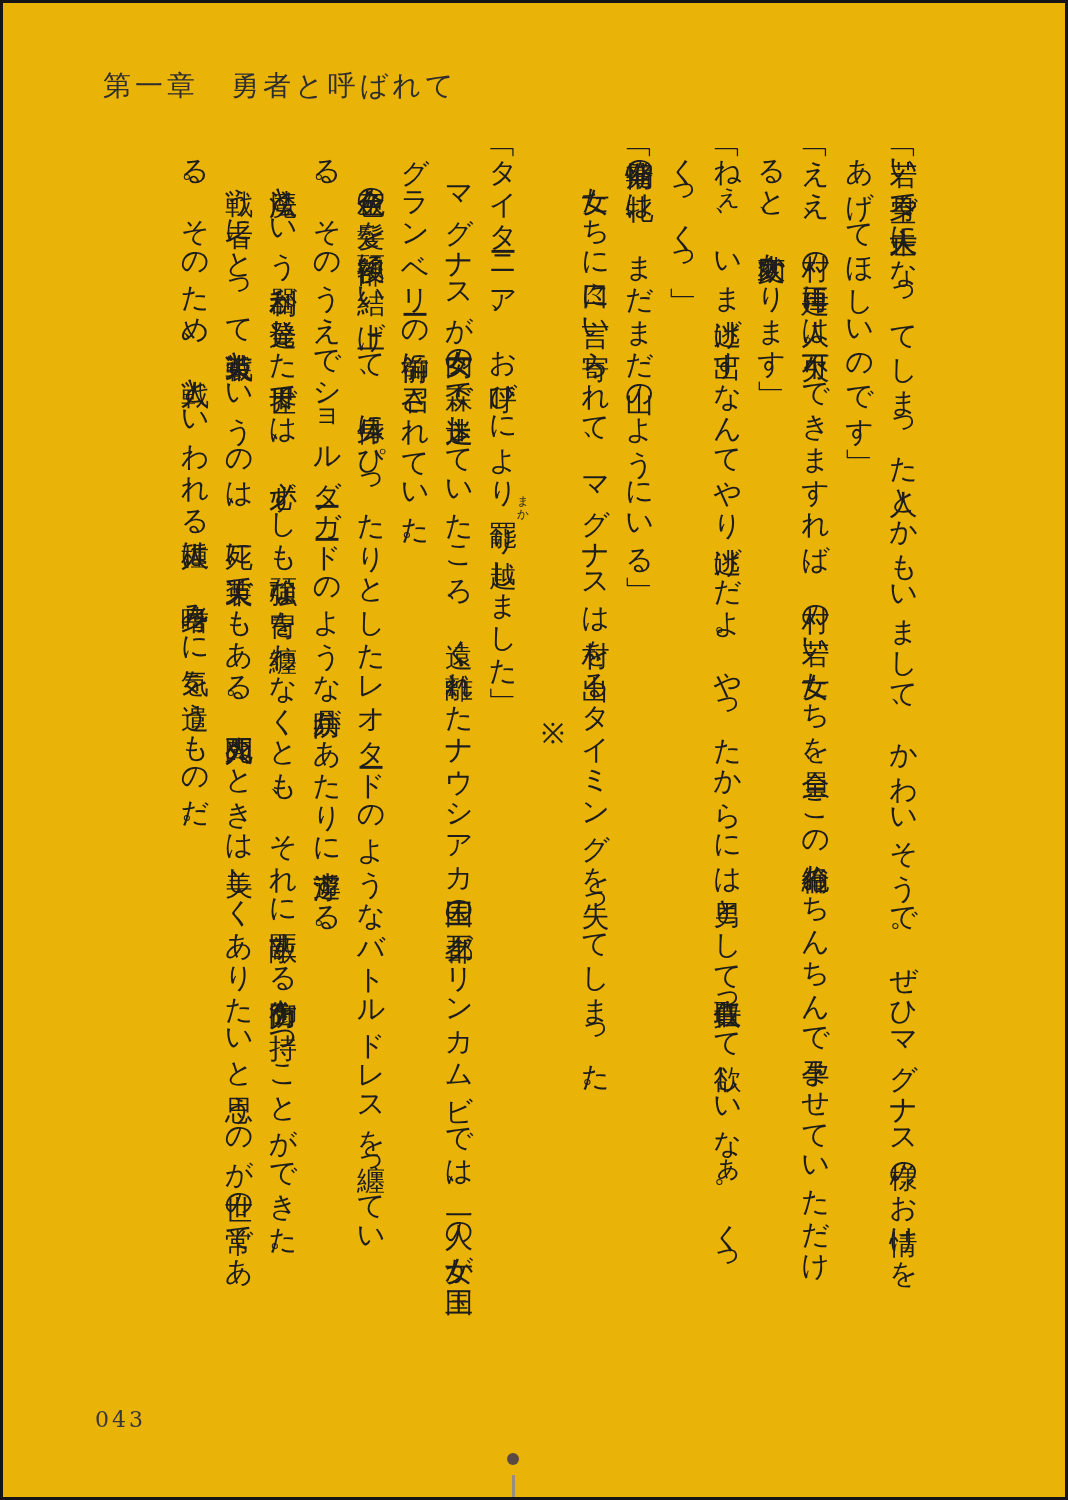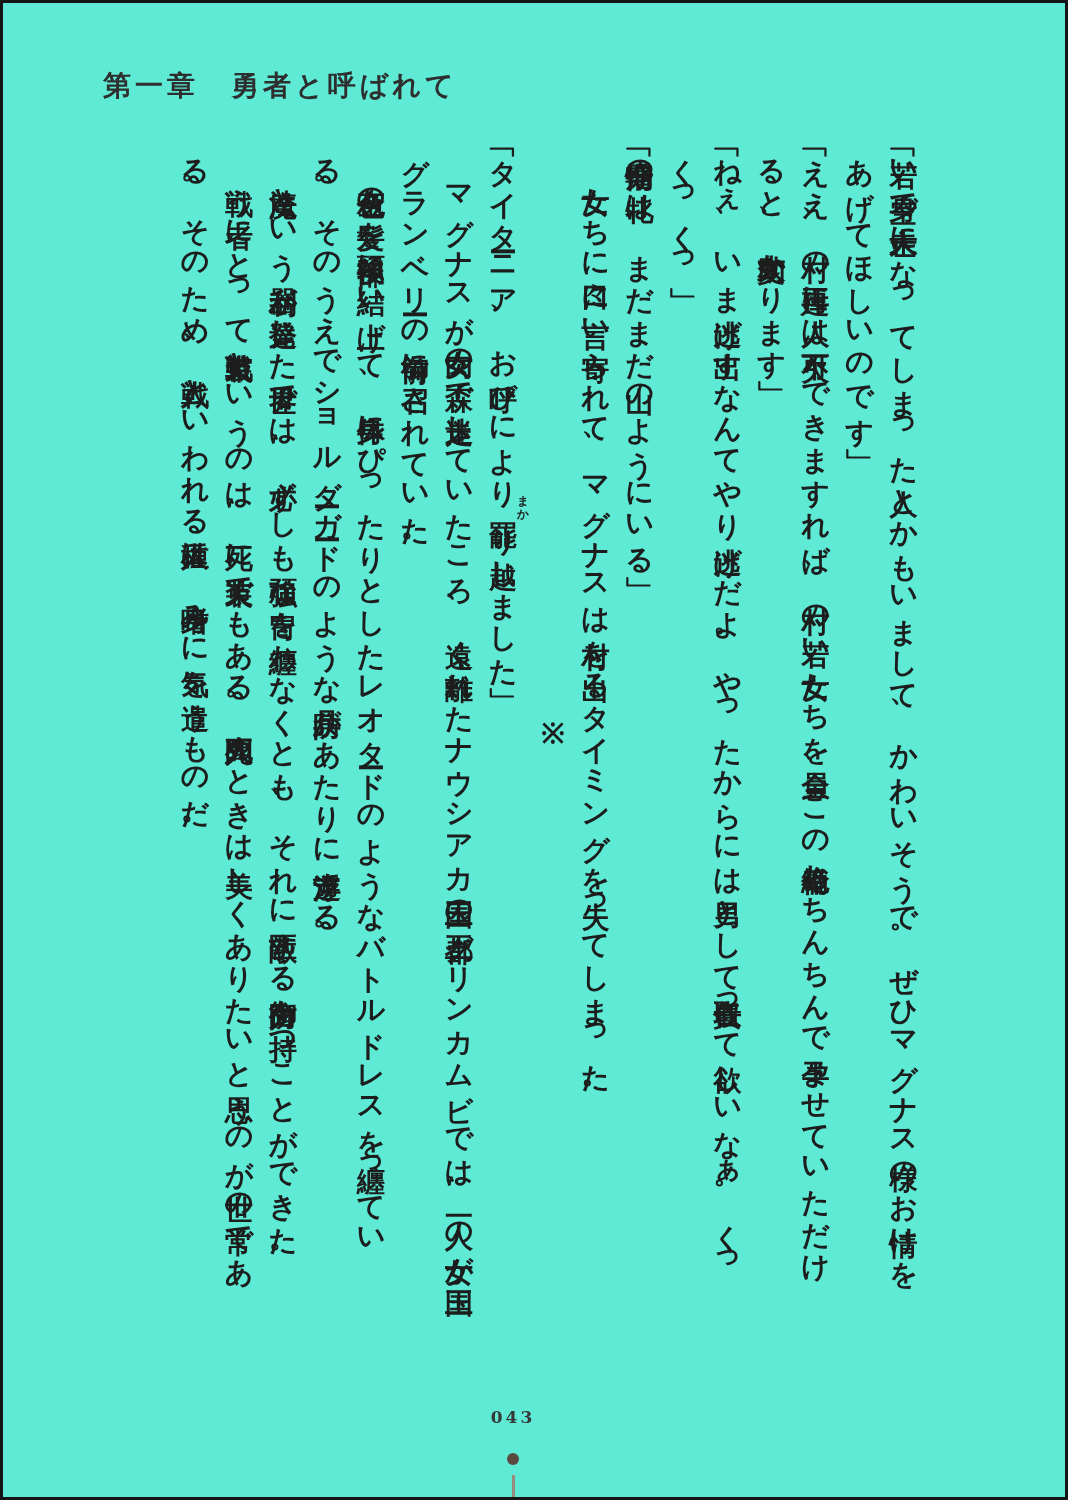--- a/index.html
+++ b/index.html
@@ -40,22 +40,21 @@
   ruby rt {
     font-size: 0.42em;
     letter-spacing: 0;
     color: #1d1d1d;
   }
   .page-number {
     position: absolute;
     top: 1404px;
     left: 92px;
     width: 836px;
-    text-align: center;
-    font-size: 17px;
+    font-size: 22px;
     letter-spacing: 3px;
     color: #383838;
   }
   .marker-dot {
     position: absolute;
     left: 504px;
     top: 1450px;
     width: 12px;
     height: 12px;
     border-radius: 50%;
@@ -66,21 +65,21 @@
     left: 509px;
     top: 1472px;
     width: 3px;
     height: 28px;
     background: #9b8c82;
   }
 </style>
 </head>
 <body>
 
-<div class="page" style="background: #5eead4; font-weight: bold;">
+<div class="page" style="background: #eab308;">
   <div class="chapter-header">第一章　勇者と呼ばれて</div>
 
   <div class="text-block" style="color: rgb(29, 29, 29);">
       <p class="para dialogue">「若い身空で未亡人になってしまった人とかもいまして、かわいそうで。ぜひマグナス様のお情けをあげてほしいのです」</p>
       <p class="para dialogue">「ええ、村の再建に人は不可欠。できますれば、村の若い女たちを全員、この絶倫おちんちんで孕ませていただけると、大変助かります」</p>
       <p class="para dialogue">「ねぇ、いま逃げ出すなんてやり逃げだよ。やったからには男として責任取って欲しいなぁ。くっくっくっ」</p>
       <p class="para dialogue">「発情期の牝は、まだまだ山のようにいる」</p>
       <p class="para narrative">女たちに口々に言い寄られて、マグナスは村を出るタイミングを失ってしまった。</p>
       <p class="para divider">※</p>
       <p class="para dialogue">「タイターニア、お呼びにより<ruby>罷<rt>まか</rt></ruby>り越しました」</p>

